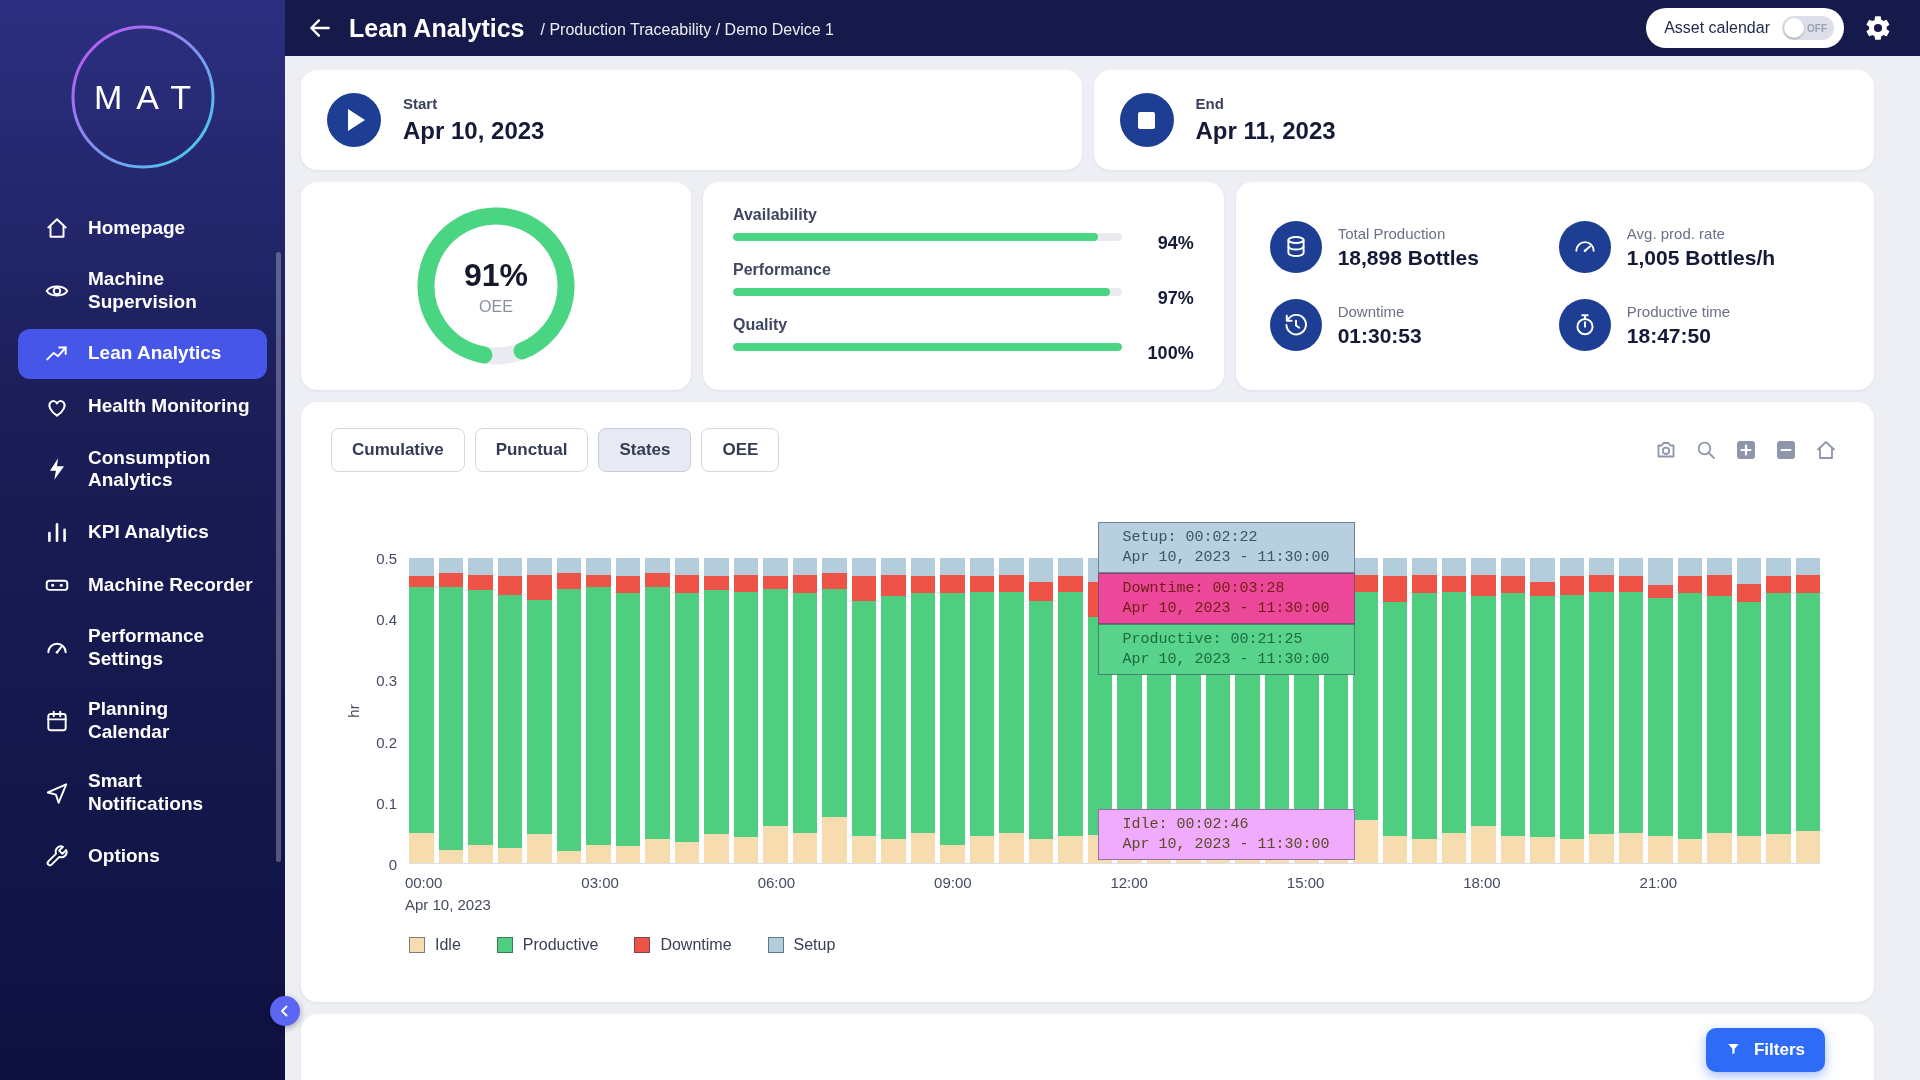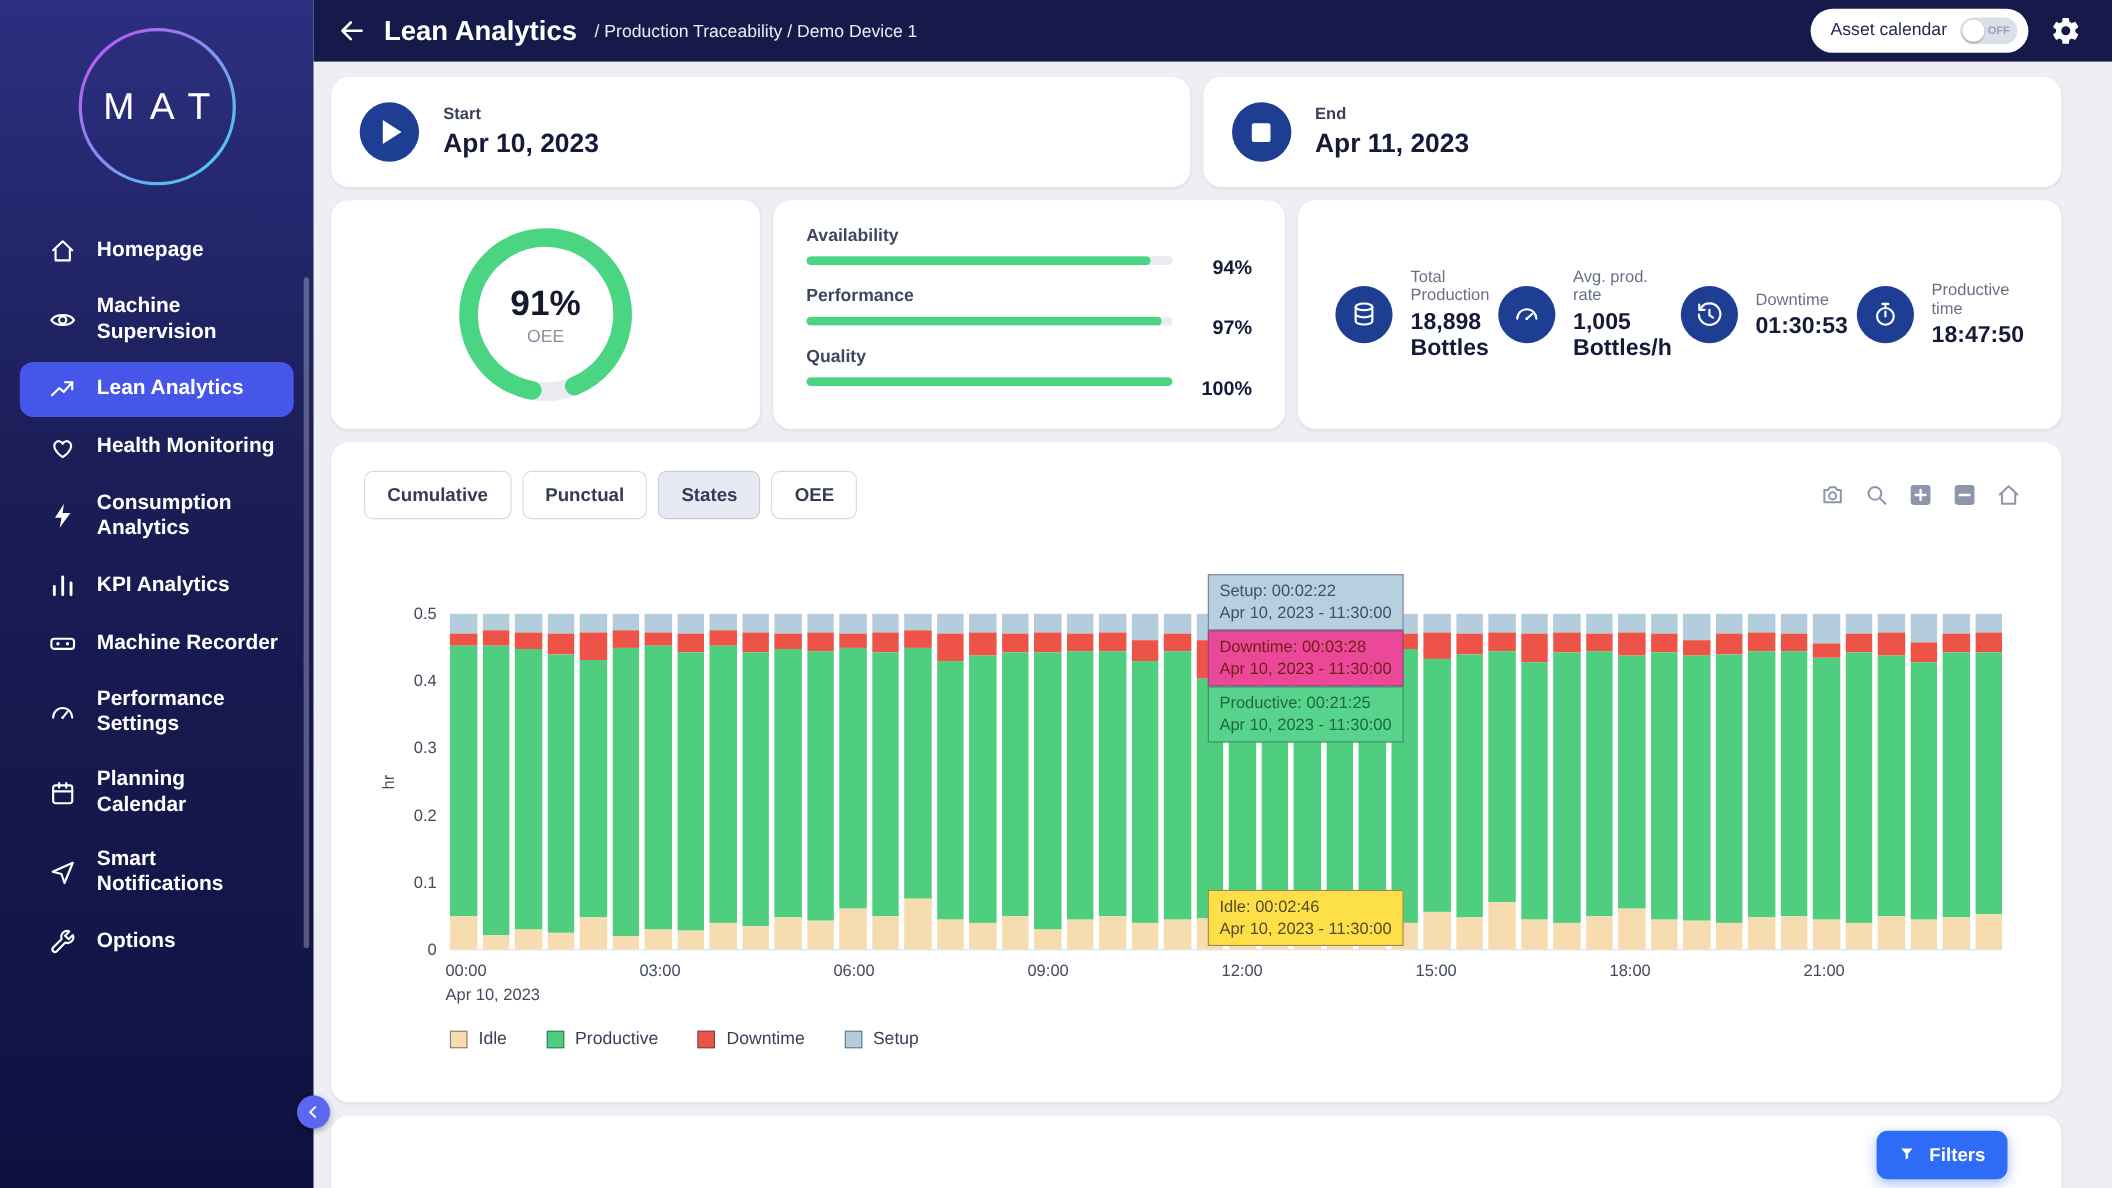--- a/index.html
+++ b/index.html
@@ -72,21 +72,21 @@
   .gauge-label { font-size:16px; color:#8b90a0; }
 
   .metrics-card { flex:1.05; padding:24px 30px 26px; }
   .metrics-list { display:flex; flex-direction:column; justify-content:space-between; height:100%; }
   .m-label { font-size:16px; font-weight:600; color:#3f4760; margin-bottom:9px; }
   .m-row { display:flex; align-items:flex-start; gap:16px; }
   .m-track { flex:1; height:8px; border-radius:4px; background:#e9ebf0; overflow:hidden; }
   .m-fill { height:100%; border-radius:4px; background:#4ad583; }
   .m-value { width:56px; text-align:right; font-size:18px; font-weight:800; color:#141a38; }
 
-  .stats-card { flex:1.3; padding:20px 34px; display:grid; grid-template-columns:1fr 1fr 1fr 1fr;
+  .stats-card { flex:1.3; padding:20px 34px; display:grid; grid-template-columns:1fr 1fr;
     row-gap:26px; column-gap:8px; align-content:center; }
   .stat { display:flex; align-items:center; gap:16px; }
   .stat-icon { width:52px; height:52px; border-radius:50%; background:#1d3e92; color:#fff; flex:none;
     display:flex; align-items:center; justify-content:center; }
   .stat-label { font-size:15px; color:#6a7186; }
   .stat-value { font-size:21px; font-weight:800; color:#141a38; margin-top:4px; }
 
   
   .chart-card { height:600px; padding:26px 30px 20px; position:relative; margin-bottom:12px; }
   .tabs { display:flex; gap:10px; }
@@ -100,27 +100,27 @@
   .chart-bars { position:absolute; inset:0; display:flex; align-items:flex-end; gap:5px;
     border-bottom:1px solid #dcdfe8; }
   .bar-col { flex:1; height:100%; display:flex; flex-direction:column-reverse; }
   .seg { width:100%; flex:none; }
   .ytick { position:absolute; right:calc(100% + 12px); transform:translateY(50%); font-size:15px; color:#444b60; }
   .ylab { position:absolute; left:-62px; top:50%; transform:translateY(-50%) rotate(-90deg);
     font-size:15px; color:#444b60; }
   .xtick { position:absolute; top:calc(100% + 10px); transform:translateX(-50%); font-size:15px; color:#444b60; }
   .xdate { position:absolute; top:calc(100% + 32px); left:-4px; font-size:15px; color:#444b60; }
 
-  .tt { border:1px solid rgba(58,70,92,.55); padding:5px 10px; font-size:15px; line-height:1.3;
-    white-space:nowrap; }
+  .tt { border:1px solid rgba(58,70,92,.55); padding:5px 24px; font-size:15px; line-height:1.3;
+    white-space:nowrap;font-family:Liberation Mono, monospace; }
   .tt-group { position:absolute; left:48.8%; top:-36px; z-index:6; }
   .tt-setup { background:#b7cfdf; color:#3c5468; }
   .tt-downtime { background:#ec4899; color:#731e14; }
   .tt-productive { background:#57d38c; color:#1d6b40; }
-  .tt-idle { position:absolute; left:48.8%; bottom:4px; z-index:6; background:#fde047; color:#5a4a28; }
+  .tt-idle { position:absolute; left:48.8%; bottom:4px; z-index:6; background:#f0abfc; color:#5a4a28; }
 
   .legend { display:flex; gap:36px; margin:72px 0 0 78px; }
   .legend-item { display:flex; align-items:center; gap:10px; cursor:pointer; }
   .legend-swatch { width:16px; height:16px; border:1px solid rgba(50,60,80,.6); }
   .legend-item span { font-size:16px; color:#3a4154; }
 
   
   .bottom-card { height:140px; border-radius:16px; }
   .filters-btn { position:absolute; right:95px; bottom:8px; height:44px; padding:0 20px; background:#2e6bf6;
     color:#fff; border-radius:10px; font-weight:700; font-size:17px; display:flex; align-items:center;

